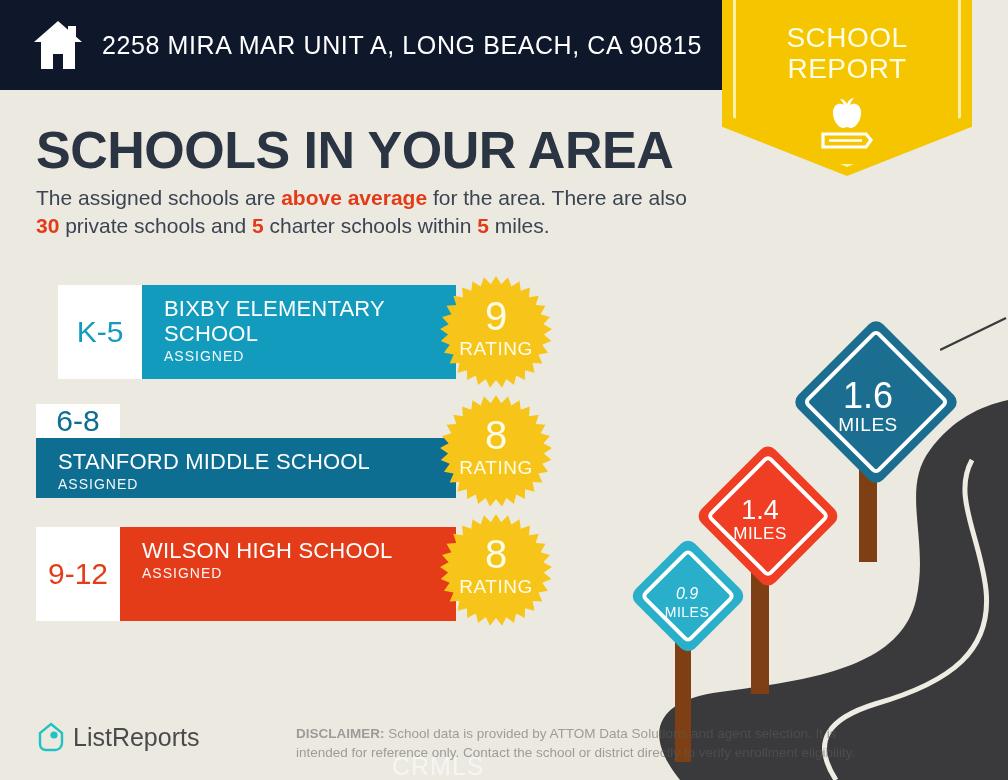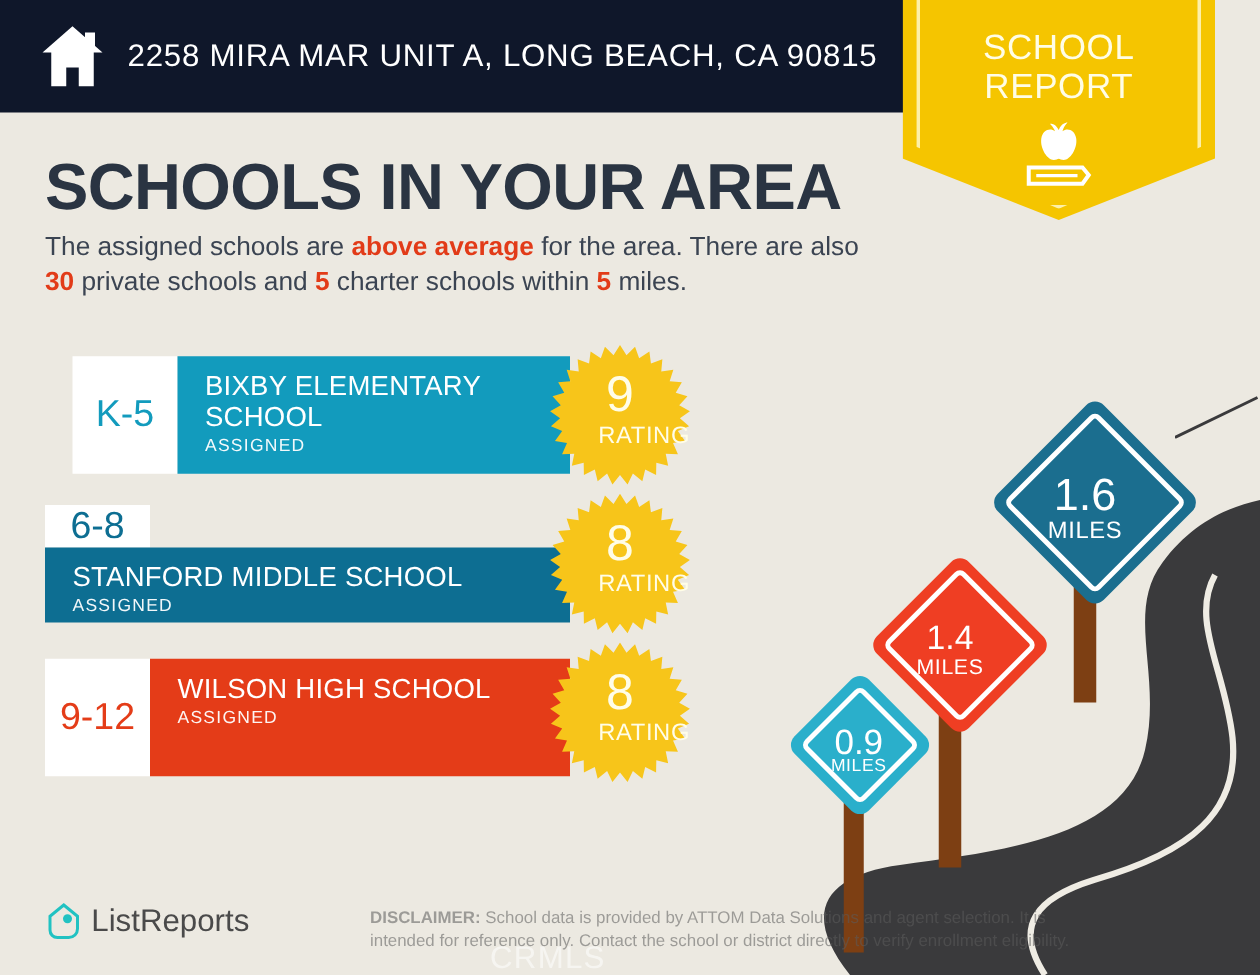--- a/index.html
+++ b/index.html
@@ -115,21 +115,21 @@
     width: 112px; height: 112px;
   }
   .rating-badge svg { position: absolute; inset: 0; }
   .rating-badge .num {
     position: absolute; left: 0; right: 0; top: 20px;
     text-align: center; color: #fffde8;
     font-size: 40px; line-height: 40px;
   }
   .rating-badge .lbl {
     position: absolute; left: 0; right: 0; top: 62px;
-    text-align: right; color: #fffde8;
+    text-align: center; color: #fffde8;
     font-size: 19px; letter-spacing: 0.5px;
   }
 
   #row-0 { top: 285px; padding-left: 22px; }
   #row-1 { top: 404px; flex-direction: column; }
   #row-2 { top: 527px; }
   #badge-0 { left: 440px; top: 276px; }
   #badge-1 { left: 440px; top: 395px; }
   #badge-2 { left: 440px; top: 514px; }
 
@@ -310,21 +310,21 @@
       <div class="txt val" style="top:52px; font-size:27px;">1.4</div>
       <div class="txt unit" style="top:82px; font-size:17px;">MILES</div>
     </div>
 
     
     <div class="sign" style="left:16px; top:230px; width:136px; height:232px;">
       <div class="post" style="left: 59px; top: 104px; height: 128px; width: 16px; background: rgb(125, 63, 19);"></div>
       <div class="diamond" style="left:30px; top:24px; width:84px; height:84px; background:#2aafcb;">
         <div class="ring"></div>
       </div>
-      <div class="txt val" style="top:48px; font-size:28px; left:6px;">0.9</div>
+      <div class="txt val" style="top:48px; font-size:16px; left:6px;font-style:italic;">0.9</div>
       <div class="txt unit" style="top:74px; font-size:14px; left:6px;">MILES</div>
     </div>
   </div>
 
   <div id="footer-logo">
     <svg width="26" height="30" viewBox="0 0 26 30">
       <path fill="none" stroke="#21c2c2" stroke-width="2.4" d="M13 2 L24 11 L24 21 C24 25 21 28 17 28 L8 28 C4.5 28 2 25.5 2 22 L2 11 Z"></path>
       <circle cx="16" cy="13" r="3.6" fill="#21c2c2"></circle>
     </svg>
     <span class="name">ListReports</span>

